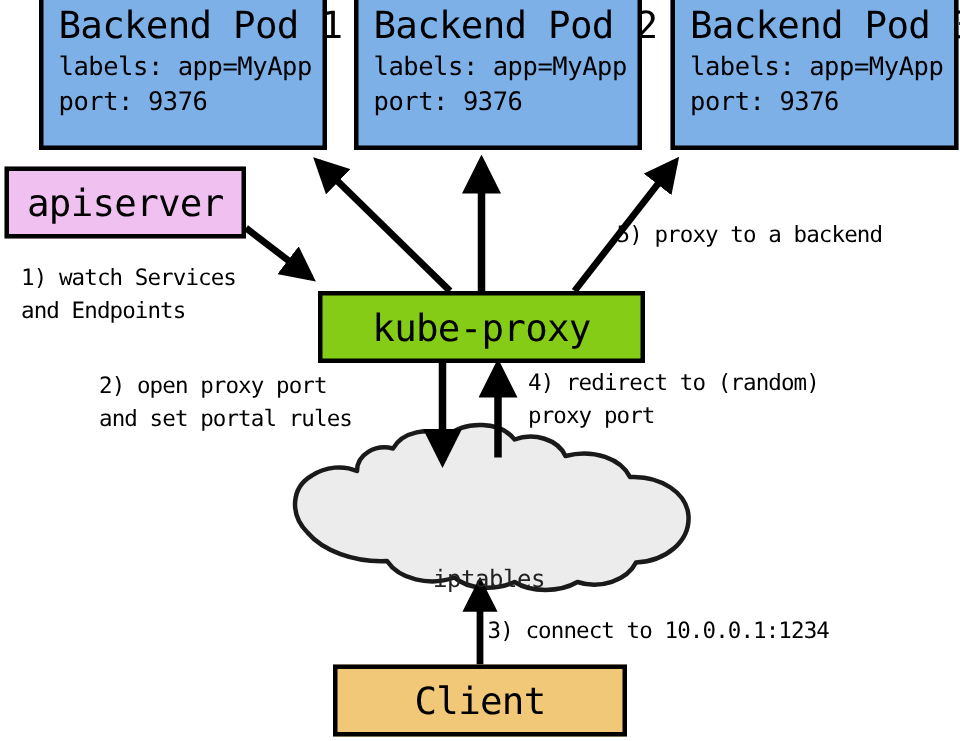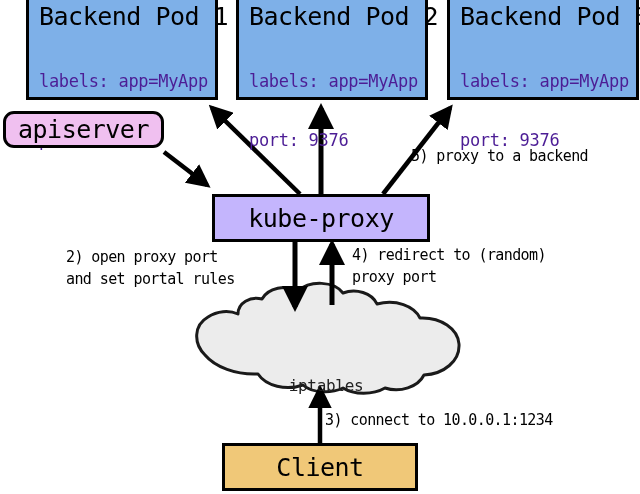--- a/index.html
+++ b/index.html
@@ -40,37 +40,36 @@
   .pod-title {
     font-size: 25px;
     line-height: 34px;
     color: #000;
     white-space: nowrap;
     letter-spacing: -0.5px;
   }
   .pod-line {
     font-size: 17px;
     line-height: 23px;
-    color: #4c1d95;
+    color: #000000;
     white-space: nowrap;
     letter-spacing: -0.3px;
-    margin-top: 36px;
   }
   .apiserver-box {
     background: #f0c0f0;
     align-items: center;
     justify-content: center;
   }
   .apiserver-label {
     font-size: 25px;
     color: #000;
     letter-spacing: -0.5px;
   }
   .kubeproxy-box {
-    background: #c4b5fd;
+    background: #84cc16;
     align-items: center;
     justify-content: center;
   }
   .kubeproxy-label {
     font-size: 25px;
     color: #000;
     letter-spacing: -0.5px;
   }
   .client-box {
     background: #f0c878;
@@ -164,34 +163,36 @@
     <div class="pod-line">labels: app=MyApp</div>
     <div class="pod-line">port: 9376</div>
   </div>
 
   <div class="node-box pod-box" style="left:447px; top:-5px; width:192px; height:105px;">
     <div class="pod-title">Backend Pod 3</div>
     <div class="pod-line">labels: app=MyApp</div>
     <div class="pod-line">port: 9376</div>
   </div>
 
-  <div class="node-box apiserver-box" style="left:3px; top:111px; width:161px; height:37px;border-radius:11px;">
+  <div class="node-box apiserver-box" style="left:3px; top:111px; width:161px; height:48px;">
     <div class="apiserver-label">apiserver</div>
   </div>
 
   <div class="node-box kubeproxy-box" style="left:212px; top:194px; width:218px; height:48px;">
     <div class="kubeproxy-label">kube-proxy</div>
   </div>
 
   <div class="cloud-label">iptables</div>
 
   <div class="node-box client-box" style="left:222px; top:443px; width:196px; height:48px;">
     <div class="client-label">Client</div>
   </div>
 
+  <div class="edge-label" id="label-1">1) watch Services
+and Endpoints</div>
   <div class="edge-label" id="label-2">2) open proxy port
 and set portal rules</div>
   <div class="edge-label" id="label-3">3) connect to 10.0.0.1:1234</div>
   <div class="edge-label" id="label-4">4) redirect to (random)
 proxy port</div>
   <div class="edge-label" id="label-5">5) proxy to a backend</div>
 
 </div>
 
 </body></html>

